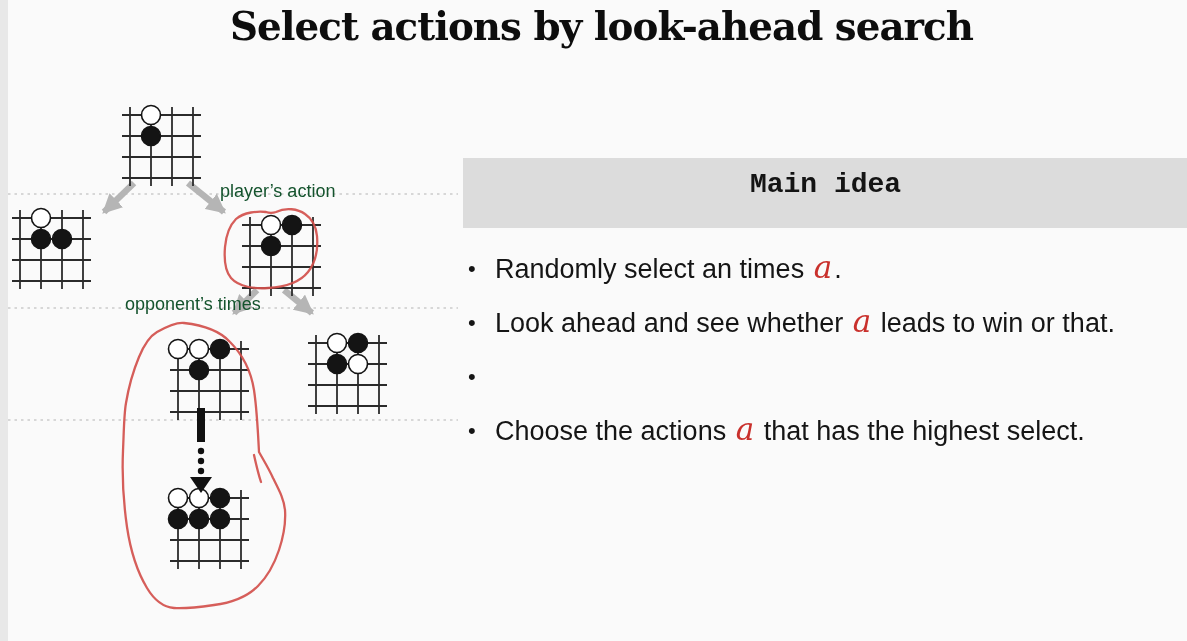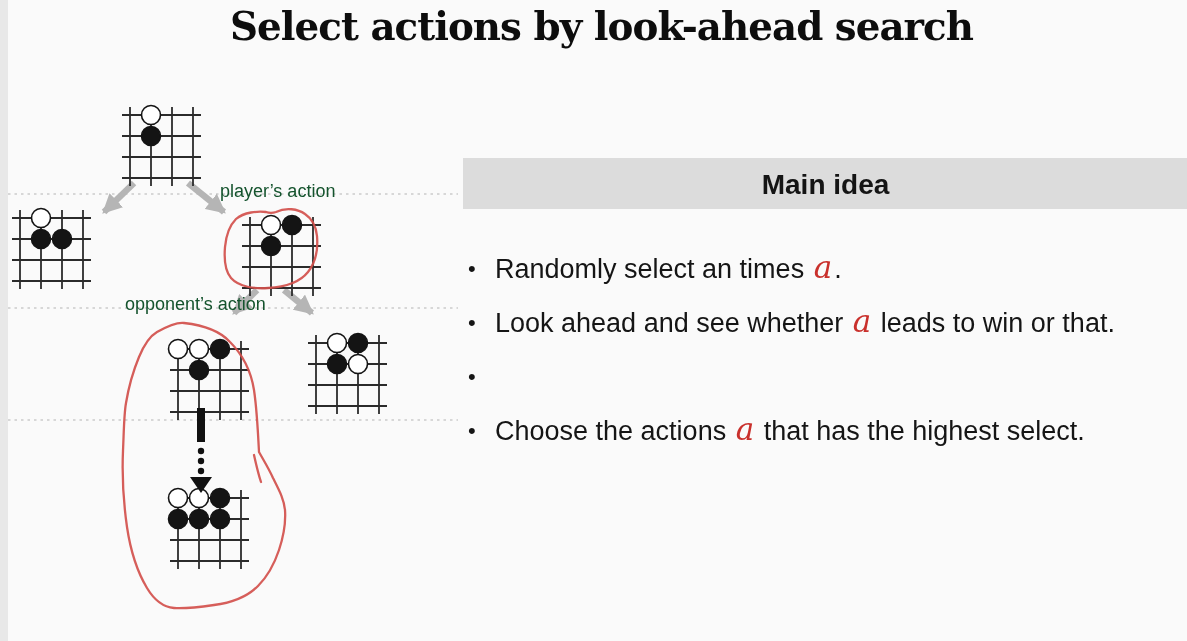--- a/index.html
+++ b/index.html
@@ -21,22 +21,22 @@
   }
   .diagram-svg{position:absolute;left:0;top:0;width:470px;height:641px;}
   .tree-label{
     position:absolute;font-size:18px;color:#14532d;white-space:nowrap;
     font-family:"Liberation Sans",sans-serif;
   }
   .label-player{left:212px;top:181px;}
   .label-opponent{left:117px;top:294px;}
   .panel{position:absolute;left:455px;top:158px;width:725px;}
   .panel-header{
-    background:var(--header-bg);height:51px;line-height:54px;
-    text-align:center;font-weight:700;font-size:28px;color:#141414;
+    background:var(--header-bg);height:70px;line-height:54px;
+    text-align:center;font-weight:700;font-size:28px;color:#141414;font-family:Liberation Mono, monospace;
   }
   .bullets{
     list-style:none;margin:0;padding:0;position:absolute;left:3px;top:94px;
     width:690px;
   }
   .bullet-item{
     position:relative;padding-left:29px;width:655px;
     font-size:27px;line-height:34px;color:#151515;margin-bottom:20px;
   }
   .bullet-dot{
@@ -179,21 +179,21 @@
         C 266,565 259,577 250,586 C 238,598 222,603 206,605
         C 192,607 177,609 166,608 C 154,607 145,598 139,588
         C 130,573 123,554 119,527 C 115,499 114,474 115,451
         C 116,428 116,414 118,403 C 121,385 126,369 131,357
         C 136,345 142,336 149,332 C 158,327 168,322 176,323 Z"></path>
       <path d="M 246,455 C 248,464 250,473 253,482"></path>
     </g>
   </svg>
 
   <div class="tree-label label-player">player’s action</div>
-  <div class="tree-label label-opponent">opponent’s action</div>
+  <div class="tree-label label-opponent">opponent’s times</div>
 
   <div class="panel">
     <div class="panel-header">Main idea</div>
     <ul class="bullets">
       <li class="bullet-item">
         <span class="bullet-dot">•</span><span>Randomly select an times </span><span class="math-var">a</span><span>.</span>
       </li>
       <li class="bullet-item">
         <span class="bullet-dot">•</span><span>Look ahead and see whether </span><span class="math-var">a</span><span> leads to win or that.</span>
       </li>

